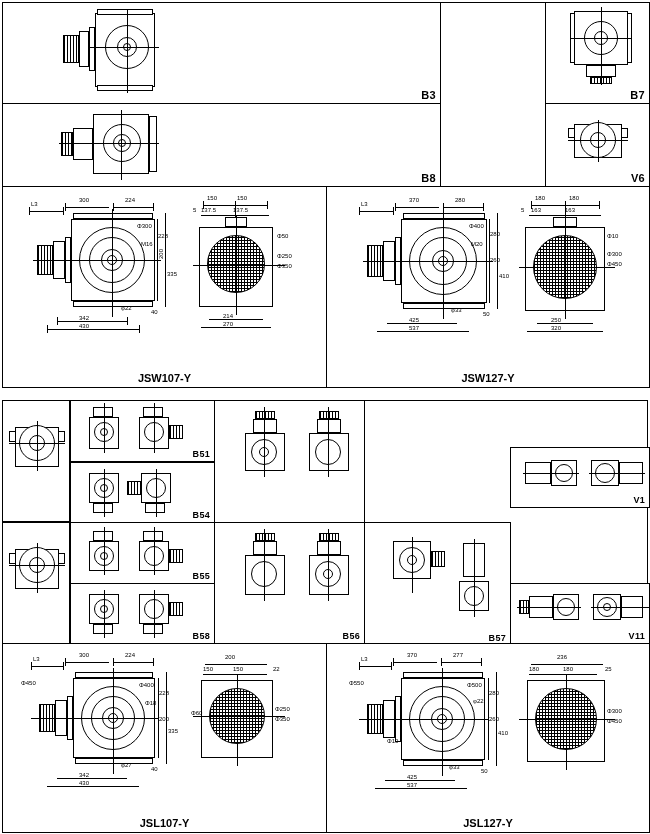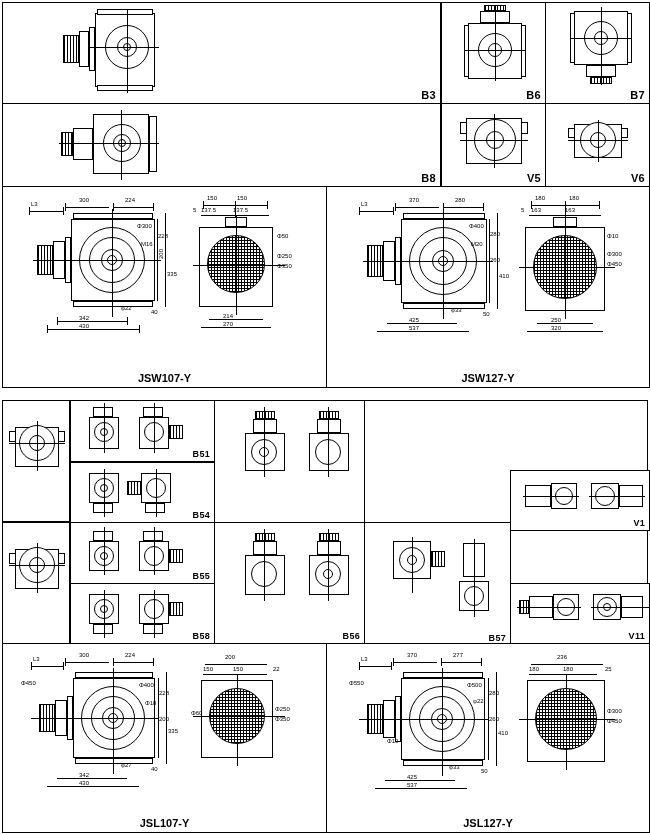--- a/index.html
+++ b/index.html
@@ -45,34 +45,20 @@
         <div class="circ" style="left:54px;top:28px;width:20px;height:20px;"></div>
         <div class="circ" style="left:60px;top:34px;width:8px;height:8px;"></div>
         <div class="rect" style="left:34px;top:0px;width:56px;height:6px;"></div>
         <div class="rect" style="left:34px;top:76px;width:56px;height:6px;"></div>
         <div class="ln v" style="left:64px;top:0px;height:84px;"></div>
         <div class="ln h" style="left:26px;top:38px;width:70px;"></div>
       </div>
       <div class="cell-label">B3</div>
     </div>
 
-    <div class="cell" style="position:absolute;left:438px;top:-1px;width:105px;height:102px;">
-      <div class="dwg" style="left:22px;top:8px;">
-        <div class="rect" style="left:16px;top:0px;width:30px;height:12px;"></div>
-        <div class="fan" style="left:20px;top:-6px;width:22px;height:6px;"></div>
-        <div class="rect" style="left:4px;top:12px;width:54px;height:56px;"></div>
-        <div class="circ" style="left:14px;top:22px;width:34px;height:34px;"></div>
-        <div class="circ" style="left:24px;top:32px;width:14px;height:14px;"></div>
-        <div class="rect" style="left:0px;top:14px;width:5px;height:52px;"></div>
-        <div class="rect" style="left:57px;top:14px;width:5px;height:52px;"></div>
-        <div class="ln h" style="left:0px;top:39px;width:62px;"></div>
-        <div class="ln v" style="left:31px;top:-6px;height:76px;"></div>
-      </div>
-      <div class="cell-label">B6</div>
-    </div>
 
     <div class="cell" style="position:absolute;left:542px;top:-1px;width:105px;height:102px;">
       <div class="dwg" style="left:24px;top:4px;">
         <div class="rect" style="left:4px;top:4px;width:54px;height:54px;"></div>
         <div class="circ" style="left:14px;top:14px;width:34px;height:34px;"></div>
         <div class="circ" style="left:24px;top:24px;width:14px;height:14px;"></div>
         <div class="rect" style="left:16px;top:58px;width:30px;height:12px;"></div>
         <div class="fan" style="left:20px;top:70px;width:22px;height:7px;"></div>
         <div class="rect" style="left:0px;top:6px;width:5px;height:50px;"></div>
         <div class="rect" style="left:57px;top:6px;width:5px;height:50px;"></div>
@@ -90,32 +76,20 @@
         <div class="circ" style="left:49px;top:29px;width:8px;height:8px;"></div>
         <div class="rect" style="left:4px;top:18px;width:20px;height:32px;"></div>
         <div class="fan" style="left:-8px;top:22px;width:12px;height:24px;"></div>
         <div class="rect" style="left:80px;top:6px;width:8px;height:56px;"></div>
         <div class="ln h" style="left:-10px;top:33px;width:100px;"></div>
         <div class="ln v" style="left:52px;top:0px;height:70px;"></div>
       </div>
       <div class="cell-label">B8</div>
     </div>
 
-    <div class="cell" style="position:absolute;left:438px;top:100px;width:105px;height:84px;">
-      <div class="dwg" style="left:18px;top:14px;">
-        <div class="rect" style="left:6px;top:0px;width:56px;height:46px;"></div>
-        <div class="circ" style="left:14px;top:1px;width:42px;height:42px;"></div>
-        <div class="circ" style="left:26px;top:13px;width:18px;height:18px;"></div>
-        <div class="rect" style="left:0px;top:4px;width:7px;height:12px;"></div>
-        <div class="rect" style="left:61px;top:4px;width:7px;height:12px;"></div>
-        <div class="ln h" style="left:0px;top:22px;width:68px;"></div>
-        <div class="ln v" style="left:34px;top:-4px;height:54px;"></div>
-      </div>
-      <div class="cell-label">V5</div>
-    </div>
 
     <div class="cell" style="position:absolute;left:542px;top:100px;width:105px;height:84px;">
       <div class="dwg" style="left:22px;top:20px;">
         <div class="rect" style="left:6px;top:0px;width:48px;height:34px;"></div>
         <div class="circ" style="left:12px;top:-2px;width:36px;height:36px;"></div>
         <div class="circ" style="left:22px;top:8px;width:16px;height:16px;"></div>
         <div class="rect" style="left:0px;top:4px;width:7px;height:10px;"></div>
         <div class="rect" style="left:53px;top:4px;width:7px;height:10px;"></div>
         <div class="ln h" style="left:0px;top:16px;width:60px;"></div>
         <div class="ln v" style="left:30px;top:-4px;height:42px;"></div>
@@ -424,21 +398,21 @@
       <div class="dwg" style="left:92px;top:14px;">
         <div class="rect" style="left:6px;top:6px;width:22px;height:34px;"></div>
         <div class="rect" style="left:2px;top:44px;width:30px;height:30px;"></div>
         <div class="circ" style="left:7px;top:49px;width:20px;height:20px;"></div>
         <div class="ln v" style="left:17px;top:2px;height:78px;"></div>
       </div>
       <div class="cell-label small">B57</div>
     </div>
 
 
-    <div class="cell" style="position:absolute;left:507px;top:69px;width:140px;height:61px;">
+    <div class="cell" style="position:absolute;left:507px;top:46px;width:140px;height:61px;">
       <div class="dwg" style="left:14px;top:10px;">
         <div class="rect" style="left:0px;top:4px;width:26px;height:22px;"></div>
         <div class="rect" style="left:26px;top:2px;width:26px;height:26px;"></div>
         <div class="circ" style="left:30px;top:6px;width:18px;height:18px;"></div>
         <div class="ln h" style="left:-2px;top:15px;width:56px;"></div>
       </div>
       <div class="dwg" style="left:80px;top:10px;">
         <div class="rect" style="left:0px;top:2px;width:28px;height:26px;"></div>
         <div class="circ" style="left:4px;top:5px;width:20px;height:20px;"></div>
         <div class="rect" style="left:28px;top:4px;width:24px;height:22px;"></div>

